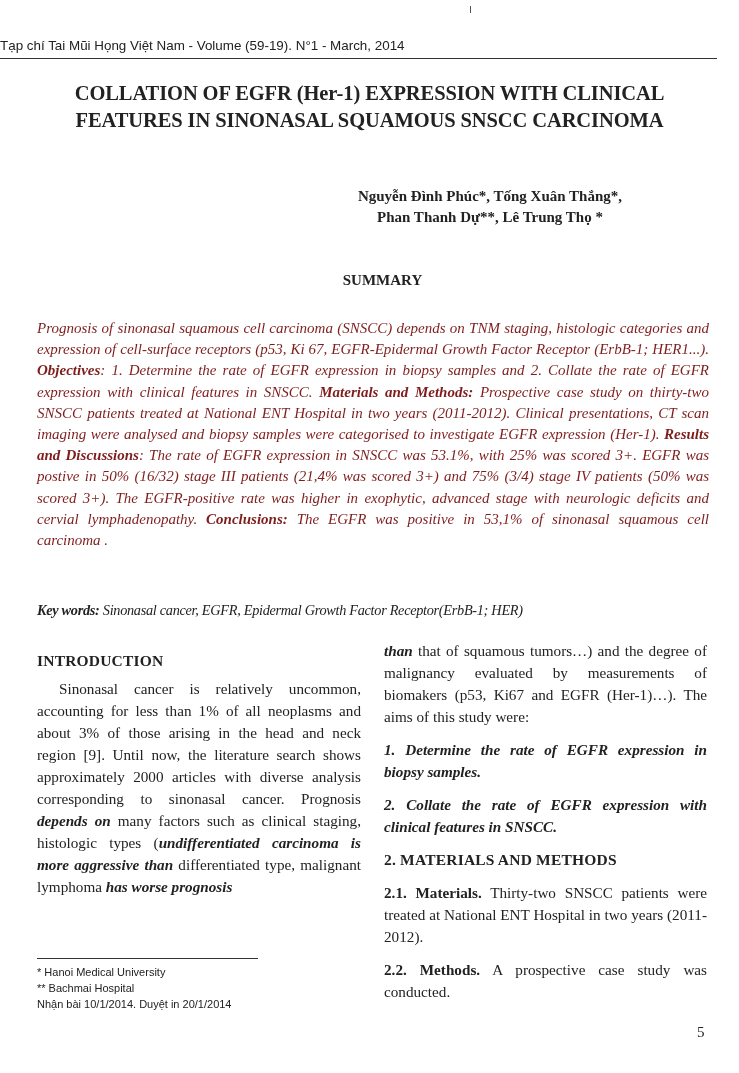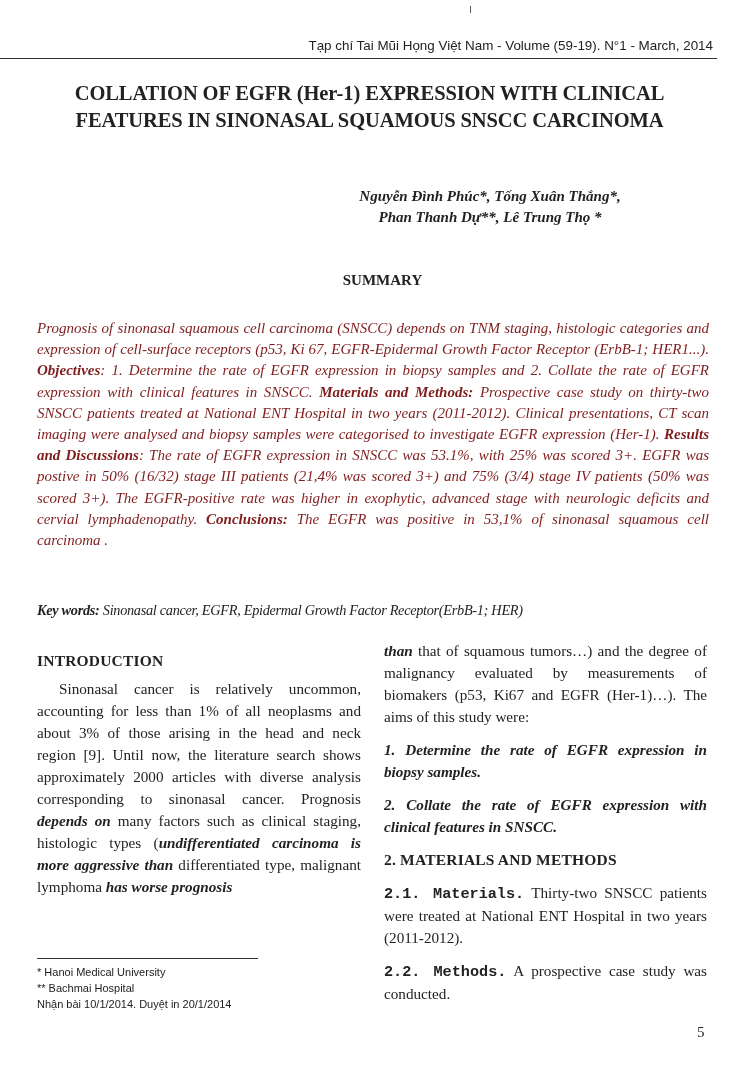--- a/index.html
+++ b/index.html
@@ -2,33 +2,33 @@
 <html><head>
   <meta charset="utf-8">
   <style>
     html, body { margin: 0; padding: 0; background: #ffffff; }
     body {
       width: 739px; height: 1073px; position: relative; overflow: hidden;
       font-family: "Liberation Serif", serif; color: #1a1a1a;
     }
     .tick { position: absolute; left: 470px; top: 6px; width: 1px; height: 7px; background: #555; }
     .running-head {
-      position: absolute; left: 0; top: 38px; width: 713px; text-align: right;
+      position: absolute; left: 0; top: 38px; width: 713px; text-align: left;
       font-family: "Liberation Sans", sans-serif; font-size: 13.4px; color: #222;
     }
     .head-rule { position: absolute; left: 0; top: 58px; width: 717px; height: 1px; background: #333; }
     .title {
       position: absolute; left: 0; top: 80px; width: 739px; text-align: center;
       font-family: "Liberation Serif", serif; font-weight: bold; font-size: 20.5px; line-height: 27px;
       color: #222; letter-spacing: -0.1px;
     }
     .title div { white-space: nowrap; }
     .authors {
       position: absolute; left: 300px; top: 186px; width: 380px; text-align: center;
-      font-style: italic; font-weight: bold; font-size: 15px; line-height: 21px; color: #222;
+      font-weight: bold; font-size: 15px; line-height: 21px; color: #222;
     }
     .summary-heading {
       position: absolute; left: 0; top: 272px; width: 739px; text-align: center;
       font-weight: bold; font-size: 15px; padding-left: 12px; color: #222;
     }
     .summary-heading span { position: relative; left: 1px; }
     .abstract {
       position: absolute; left: 37px; top: 318px; width: 672px;
       font-family: "Liberation Serif", serif; font-style: italic; font-size: 15px; line-height: 21.2px;
       text-align: justify; color: #7f1d1d; text-indent: 0;
@@ -46,21 +46,21 @@
     .col-right {
       position: absolute; left: 384px; top: 640px; width: 323px;
       font-size: 15.2px; line-height: 22px; color: #222;
     }
     .sec-heading { font-weight: bold; font-size: 15.5px; margin: 0 0 6px 0; letter-spacing: 0.2px; }
     .para { text-align: justify; margin: 0; }
     .para.indent { text-indent: 22px; }
     .bi { font-weight: bold; font-style: italic; }
     .aim { font-weight: bold; font-style: italic; text-align: justify; margin: 11px 0 0 0; }
     .sub { margin: 11px 0 0 0; text-align: justify; }
-    .sub b { font-weight: bold; font-family: Liberation Mono, monospace; }
+    .sub b { font-weight: bold; }
     .footnote-rule { position: absolute; left: 37px; top: 958px; width: 221px; height: 1px; background: #333; }
     .footnotes {
       position: absolute; left: 37px; top: 964px; width: 320px;
       font-family: "Liberation Sans", sans-serif; font-size: 11px; line-height: 16px; color: #222;
     }
     .page-number {
       position: absolute; left: 697px; top: 1024px;
       font-size: 15px; color: #222;
     }
   </style>

